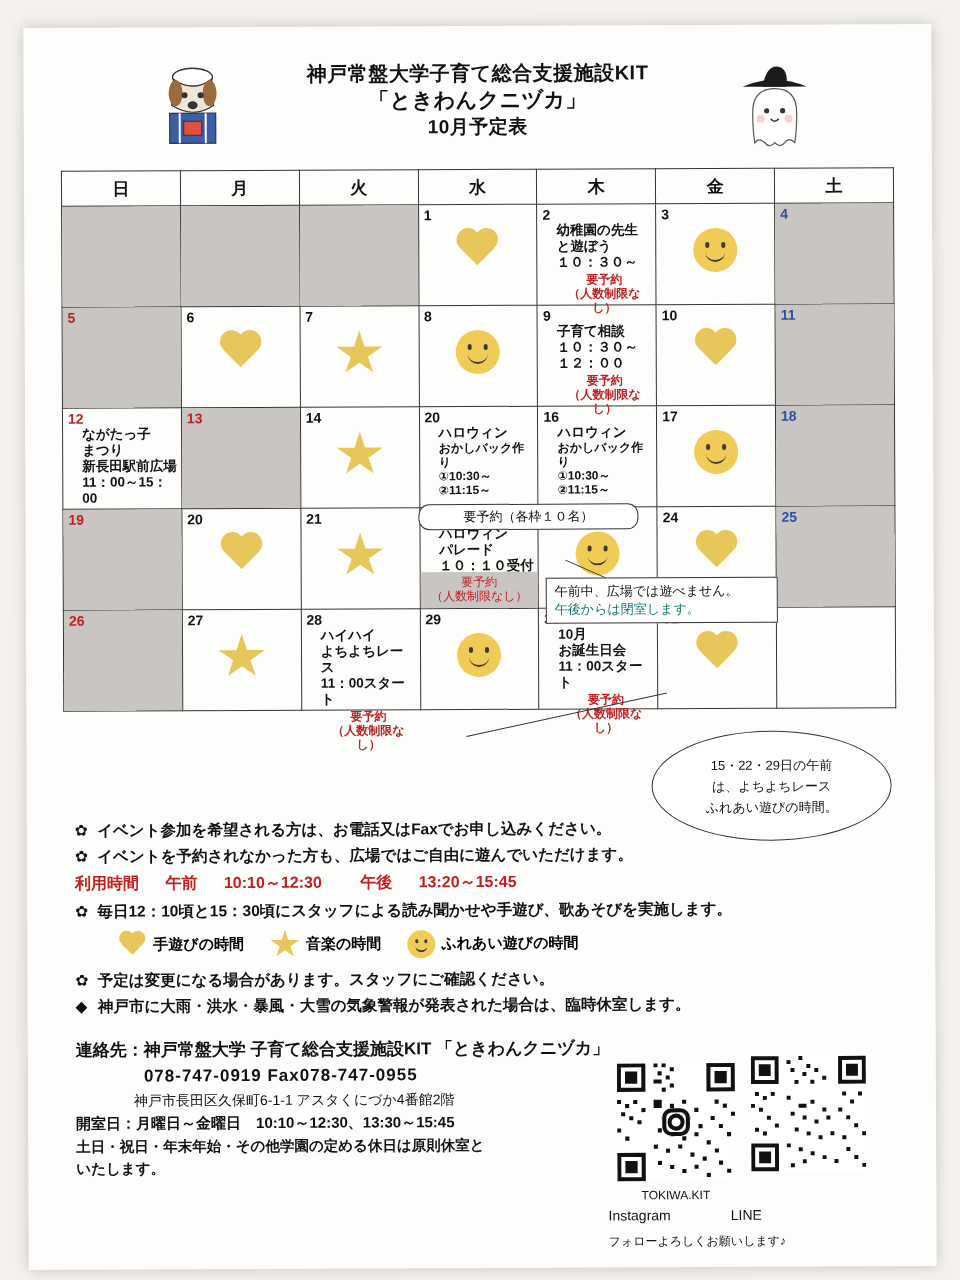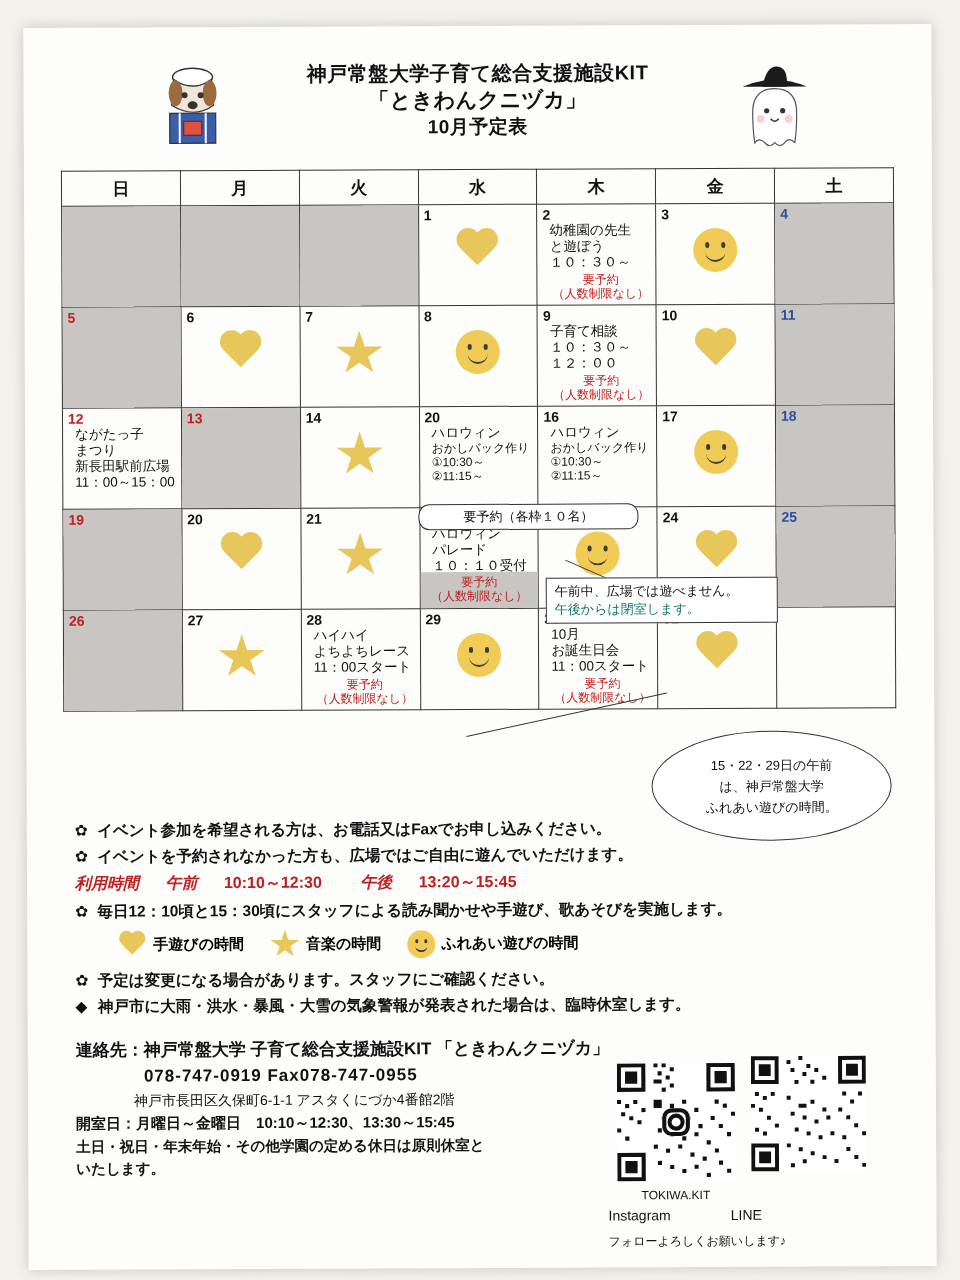--- a/index.html
+++ b/index.html
@@ -57,23 +57,24 @@
     padding:0;
   }
   .daynum{
     position:absolute;top:2px;left:5px;
     font-size:14px;font-weight:bold;color:#111;
   }
   td.sun .daynum{color:#c02020;}
   td.sat .daynum{color:#2b4fa2;}
   td.gray{background:#c9c5c2;}
   .cellbody{
-    position:absolute;top:18px;left:12px;right:4px;
+    position:absolute;top:18px;left:19px;right:4px;
     font-size:13.5px;line-height:16px;color:#111;
     text-align:left;
+    font-weight:bold;
   }
   .cellbody .small{font-size:12px;line-height:14px;}
   .note-red{color:#c02020;font-size:12px;line-height:14px;}
 
   
   .heart{
     width:46px;height:42px;position:relative;margin:0 auto;
   }
   .heart:before,.heart:after{
     content:"";position:absolute;top:0;width:23px;height:36px;
@@ -119,21 +120,21 @@
     font-size:13px;line-height:21px;color:#111;
     text-align:center;
     display:flex;align-items:center;justify-content:center;
   }
 
   
   .notes{position:absolute;left:48px;top:790px;width:830px;}
   .noteline{font-size:15.5px;line-height:26px;color:#111;font-weight:bold;}
   .bullet{display:inline-block;width:18px;}
   .hours{margin-top:4px;font-size:16px;font-weight:bold;color:#c02020;}
-  .hours .lbl{margin-right:22px;font-style:italic;}
+  .hours .lbl{margin-right:22px;}
   .hours .t{color:#c02020;}
   .legend{margin-top:6px;display:flex;align-items:center;gap:8px;padding-left:42px;font-size:15px;font-weight:bold;}
   .legend .item{display:flex;align-items:center;gap:6px;margin-right:18px;}
   .mini-heart{width:30px;height:27px;position:relative;}
   .mini-heart:before,.mini-heart:after{content:"";position:absolute;top:0;width:15px;height:23px;background:#e8c75a;border-radius:15px 15px 0 0;}
   .mini-heart:before{left:15px;transform:rotate(-45deg);transform-origin:0 100%;}
   .mini-heart:after{left:0;transform:rotate(45deg);transform-origin:100% 100%;}
   .mini-star{width:30px;height:29px;background:#e8c75a;clip-path:polygon(50% 0%,61% 35%,98% 35%,68% 57%,79% 91%,50% 70%,21% 91%,32% 57%,2% 35%,39% 35%);}
   .mini-smile{width:28px;height:28px;border-radius:50%;background:#f0cb55;position:relative;}
   .mini-smile .eye{position:absolute;top:9px;width:3px;height:4px;background:#3c3c3c;border-radius:2px;}
@@ -451,21 +452,21 @@
   <div class="callout-line" style="left:540px;top:534px;width:118px;transform:rotate(24deg);"></div>
   <div class="callout-box" style="left:520px;top:552px;width:214px;">
     <div>午前中、広場では遊べません。</div>
     <div class="red">午後からは閉室します。</div>
   </div>
 
   <div class="callout-line" style="left:440px;top:710px;width:205px;transform:rotate(-12deg);"></div>
   <div class="ellipse" style="left:625px;top:706px;width:238px;height:108px;">
     <div>
       <div>15・22・29日の午前</div>
-      <div>は、神戸常盤大学</div>
+      <div>は、よちよちレース</div>
       <div>ふれあい遊びの時間。</div>
     </div>
   </div>
 
   <div class="notes">
     <div class="noteline">
       <span class="bullet">✿</span>
       <span>イベント参加を希望される方は、お電話又はFaxでお申し込みください。</span>
     </div>
     <div class="noteline">

